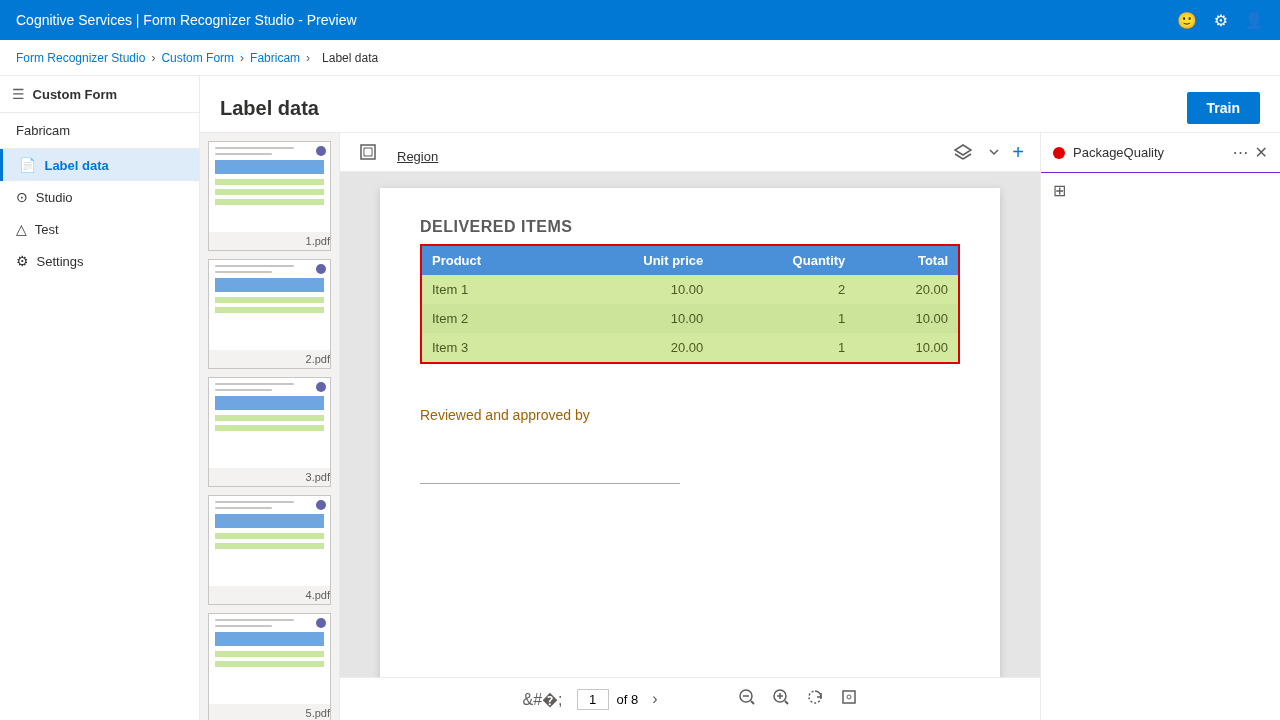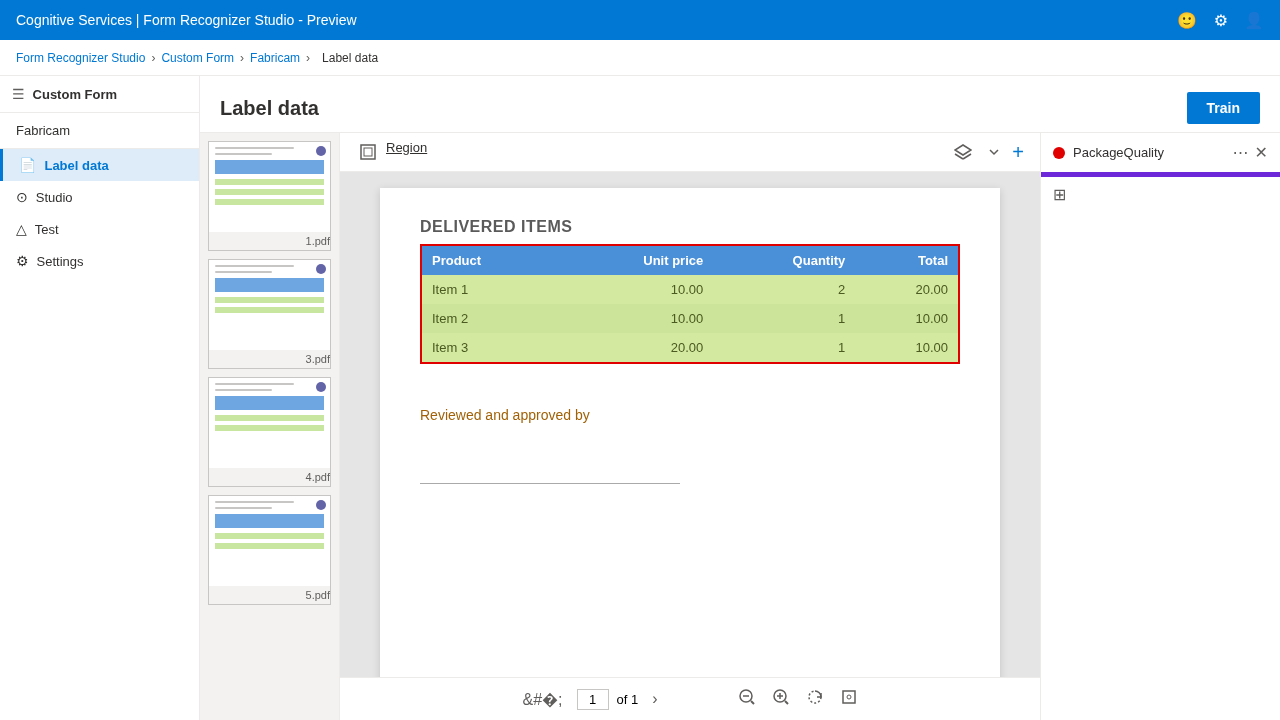--- a/index.html
+++ b/index.html
@@ -177,22 +177,22 @@
     .doc-toolbar {
       display: flex;
       align-items: center;
       padding: 6px 16px;
       background: white;
       border-bottom: 1px solid #edebe9;
       gap: 8px;
     }
     .doc-toolbar-region {
       display: flex;
-      align-items: flex-start;
-      gap: 6px;
+      align-items: flex-end;
+      gap: 17px;
       font-size: 13px;
       color: #323130;
       text-decoration: underline;
     }
     .doc-toolbar-right {
       margin-left: auto;
       display: flex;
       align-items: center;
       gap: 8px;
     }
@@ -295,21 +295,21 @@
       width: 240px;
       background: white;
       border-left: 1px solid #edebe9;
       display: flex;
       flex-direction: column;
     }
     .right-panel-item {
       display: flex;
       align-items: center;
       padding: 10px 12px;
-      border-bottom: 5px solid #6d28d9;
+      border-bottom: 1px solid #6d28d9;
       gap: 8px;
     }
     .right-panel-dot {
       width: 12px;
       height: 12px;
       border-radius: 50%;
       background: #e00000;
       flex-shrink: 0;
     }
     .right-panel-label { font-size: 13px; color: #323130; flex: 1; }
@@ -421,20 +421,33 @@
               <div style="background:#4a90d9;height:14px;margin:2px;opacity:0.8;"></div>
               <div style="background:#c8e6a0;height:6px;margin:1px 2px;"></div>
               <div style="background:#c8e6a0;height:6px;margin:1px 2px;"></div>
               <div style="background:#c8e6a0;height:6px;margin:1px 2px;"></div>
             </div>
           </div>
           <div class="thumbnail-dot"></div>
           <div class="thumbnail-label">1.pdf</div>
         </div>
 
+        <div class="thumbnail-item">
+          <div class="thumbnail-img">
+            <div class="mini-doc">
+              <div class="mini-line" style="width:70%"></div>
+              <div class="mini-line" style="width:50%"></div>
+              <div style="background:#4a90d9;height:14px;margin:2px;opacity:0.8;"></div>
+              <div style="background:#c8e6a0;height:6px;margin:1px 2px;"></div>
+              <div style="background:#c8e6a0;height:6px;margin:1px 2px;"></div>
+            </div>
+          </div>
+          <div class="thumbnail-dot"></div>
+          <div class="thumbnail-label">2.pdf</div>
+        </div>
 
         <div class="thumbnail-item">
           <div class="thumbnail-img">
             <div class="mini-doc">
               <div class="mini-line" style="width:70%"></div>
               <div class="mini-line" style="width:50%"></div>
               <div style="background:#4a90d9;height:14px;margin:2px;opacity:0.8;"></div>
               <div style="background:#c8e6a0;height:6px;margin:1px 2px;"></div>
               <div style="background:#c8e6a0;height:6px;margin:1px 2px;"></div>
             </div>
@@ -537,21 +550,21 @@
               </table>
             </div>
             <div class="reviewed-text">Reviewed and approved by</div>
             <div class="signature-line"></div>
           </div>
         </div>
 
         <div class="doc-footer">
           <button class="page-nav-btn">&amp;#�;</button>
           <input class="page-input" type="text" value="1" style="">
-          <span>of 1</span>
+          <span>of 8</span>
           <button class="page-nav-btn">›</button>
           <div class="zoom-group">
             <button class="zoom-btn">
               <svg width="18" height="18" viewBox="0 0 18 18">
                 <circle cx="8" cy="8" r="6" fill="none" stroke="#605e5c" stroke-width="1.5"></circle>
                 <line x1="5" y1="8" x2="11" y2="8" stroke="#605e5c" stroke-width="1.5"></line>
                 <line x1="13" y1="13" x2="16" y2="16" stroke="#605e5c" stroke-width="2"></line>
               </svg>
             </button>
             <button class="zoom-btn">

